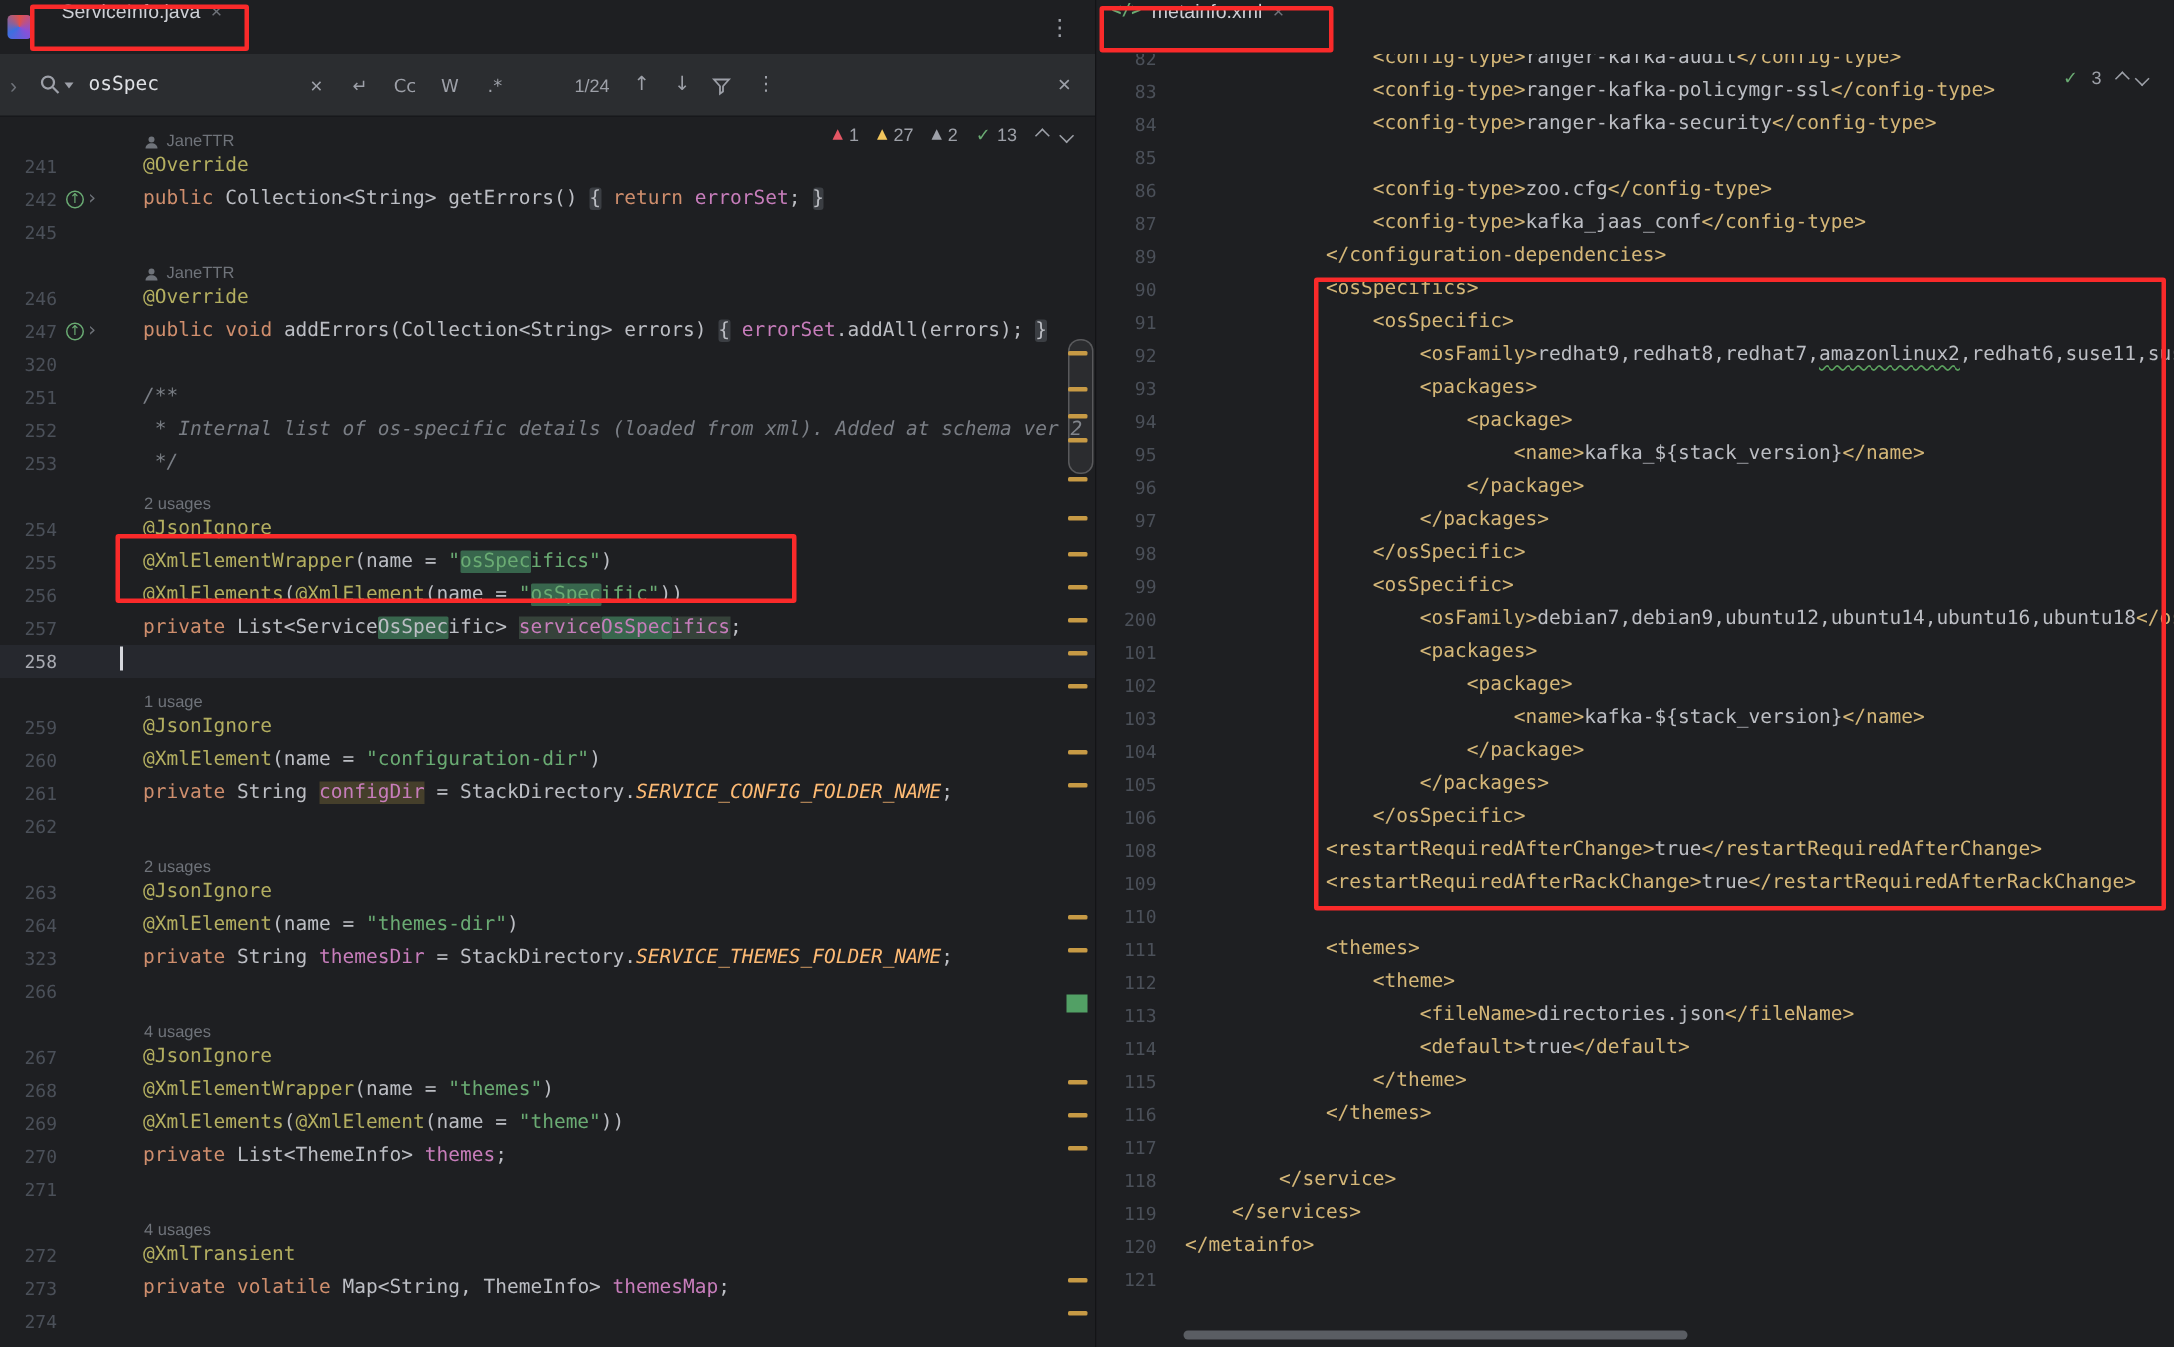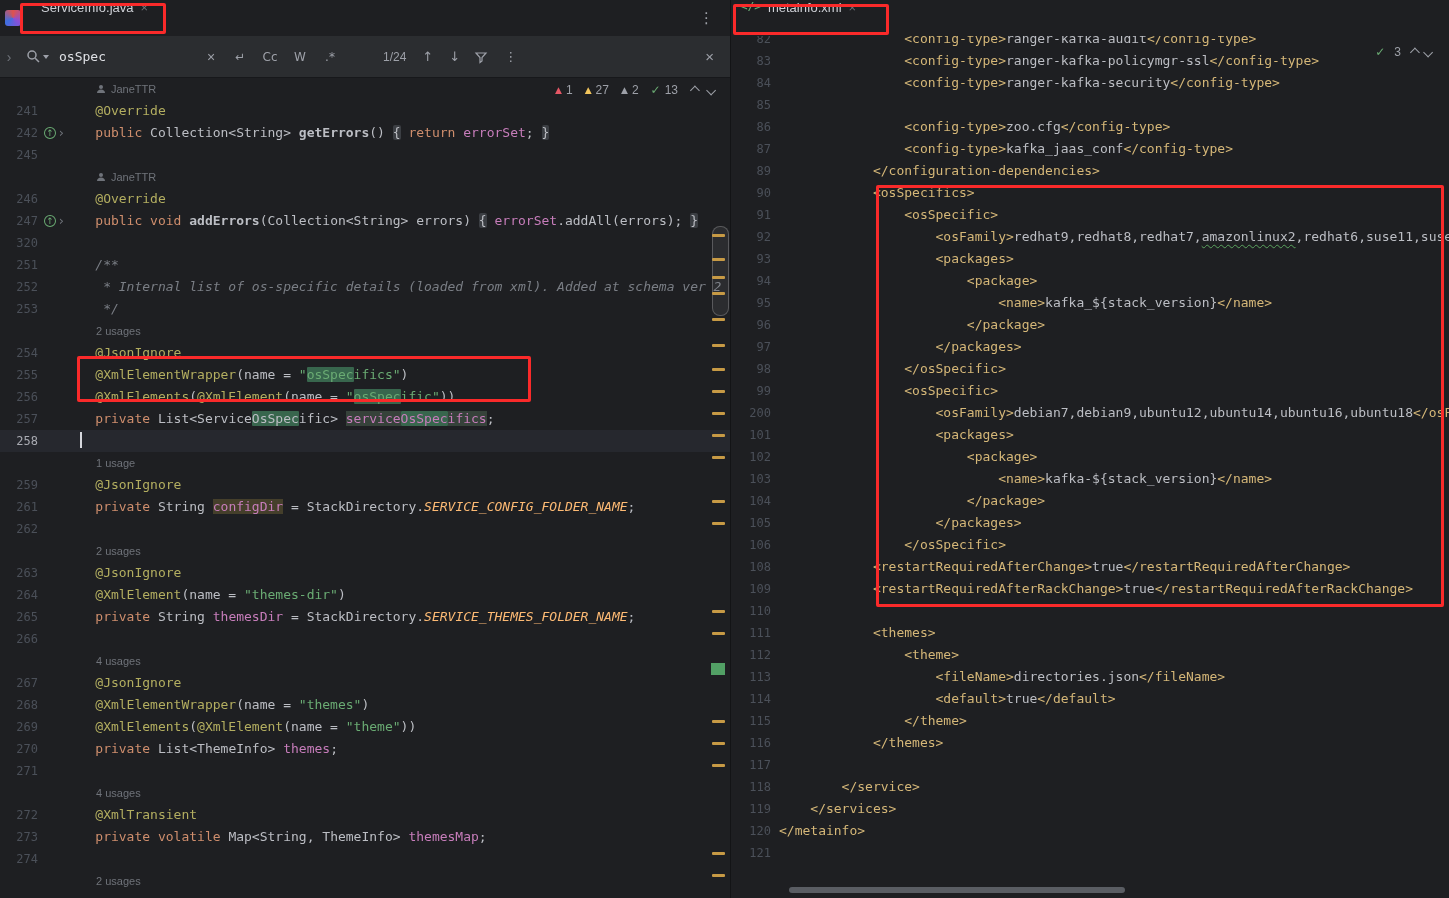--- a/index.html
+++ b/index.html
@@ -30,31 +30,31 @@
   .sclose{margin-left:auto;margin-right:16px;color:#9da0a8;font-size:15px}
   
   .editor{position:relative;z-index:1}
   .row{display:flex;width:100%;height:22px;line-height:22px;font:13px/22px "DejaVu Sans Mono",monospace;white-space:pre}
   .row.cur{background:#26282e}
   .gut{flex:none;width:40px;text-align:right;padding-right:2px;color:#4b5059;font-size:12px}
   .row.cur .gut{color:#a9abb2}
   .row.r .gut{width:42px}
   .gic{flex:none;width:24px;display:flex;align-items:center;justify-content:flex-start;padding-left:4px;gap:1px}
   .code{flex:none;white-space:pre}
-  .row.r .code{margin-left:6px}
-  .code.inlay{padding-left:32px;display:flex;align-items:center;gap:5px}
+  .row.r .code{margin-left:17px}
+  .code.inlay{padding-left:32px;display:flex;align-items:flex-end;gap:5px}
   .inl{font:11px "Liberation Sans",sans-serif;color:#6f737a}
   .picon{display:inline-flex;align-items:center}
   .ovr{display:inline-flex;width:12px;height:12px;border:1px solid #6aab73;border-radius:50%;color:#6aab73;font-size:9px;line-height:10px;align-items:center;justify-content:center;font-family:"DejaVu Sans",sans-serif}
   .fold{color:#6f737a;font-size:13px;margin-left:2px;font-family:"DejaVu Sans",sans-serif}
   
   .d{color:#bcbec4}.k{color:#cf8e6d}.an{color:#b3ae60}.s{color:#6aab73}
   .f{color:#c77dbb}.cst{color:#fdba74;font-style:italic}
   .cm{color:#7a7e85;font-style:italic}
-  .mth{color:#bcbec4;font-weight:bold}
+  .mth{color:#bcbec4;font-weight:normal}
   .br{background:#3b3e43;border-radius:2px}
   .t{color:#d5b778}.x{color:#bcbec4}
   .mt{background:#38664d;border-radius:1px}
   .hl{background:#36423a}.wr{background:#453f2b}
   .wave{text-decoration:underline wavy #5ba35f 1px;text-underline-offset:3px}
   .caret{display:inline-block;width:2px;height:16px;background:#d6d8dd;vertical-align:-3px}
   
   .probs{position:absolute;top:83px;right:14px;z-index:7;display:flex;align-items:center;gap:12px;font-size:12px;color:#9da0a8}
   .probs .p{display:flex;align-items:center;gap:4px}
   .tri{font-size:9px;font-family:"DejaVu Sans",sans-serif}
@@ -137,26 +137,27 @@
         <div class="row"><span class="gut">252</span><span class="gic"></span><span class="code"><span class="cm">     * Internal list of os-specific details (loaded from xml). Added at schema ver 2</span></span></div>
         <div class="row"><span class="gut">253</span><span class="gic"></span><span class="code"><span class="cm">     */</span></span></div>
         <div class="row"><span class="gut"></span><span class="gic"></span><span class="code inlay"><span class="inl">2 usages</span></span></div>
         <div class="row"><span class="gut">254</span><span class="gic"></span><span class="code"><span class="an">    @JsonIgnore</span></span></div>
         <div class="row"><span class="gut">255</span><span class="gic"></span><span class="code"><span class="an">    @XmlElementWrapper</span><span class="d">(name = </span><span class="s">"</span><span class="s mt">osSpec</span><span class="s">ifics"</span><span class="d">)</span></span></div>
         <div class="row"><span class="gut">256</span><span class="gic"></span><span class="code"><span class="an">    @XmlElements</span><span class="d">(</span><span class="an">@XmlElement</span><span class="d">(name = </span><span class="s">"</span><span class="s mt">osSpec</span><span class="s">ific"</span><span class="d">))</span></span></div>
         <div class="row"><span class="gut">257</span><span class="gic"></span><span class="code"><span class="d">    </span><span class="k">private</span><span class="d"> List&lt;Service</span><span class="d mt">OsSpec</span><span class="d">ific&gt; </span><span class="f hl">service</span><span class="f mt">OsSpec</span><span class="f hl">ifics</span><span class="d">;</span></span></div>
         <div class="row cur"><span class="gut">258</span><span class="gic"></span><span class="code"><span class="d">  </span><span class="caret"></span></span></div>
         <div class="row"><span class="gut"></span><span class="gic"></span><span class="code inlay"><span class="inl">1 usage</span></span></div>
         <div class="row"><span class="gut">259</span><span class="gic"></span><span class="code"><span class="an">    @JsonIgnore</span></span></div>
+        <div class="row"><span class="gut">260</span><span class="gic"></span><span class="code"><span class="an">    @XmlElement</span><span class="d">(name = </span><span class="s">"configuration-dir"</span><span class="d">)</span></span></div>
         <div class="row"><span class="gut">261</span><span class="gic"></span><span class="code"><span class="d">    </span><span class="k">private</span><span class="d"> String </span><span class="f wr">configDir</span><span class="d"> = StackDirectory.</span><span class="cst">SERVICE_CONFIG_FOLDER_NAME</span><span class="d">;</span></span></div>
         <div class="row"><span class="gut">262</span><span class="gic"></span><span class="code"></span></div>
         <div class="row"><span class="gut"></span><span class="gic"></span><span class="code inlay"><span class="inl">2 usages</span></span></div>
         <div class="row"><span class="gut">263</span><span class="gic"></span><span class="code"><span class="an">    @JsonIgnore</span></span></div>
         <div class="row"><span class="gut">264</span><span class="gic"></span><span class="code"><span class="an">    @XmlElement</span><span class="d">(name = </span><span class="s">"themes-dir"</span><span class="d">)</span></span></div>
-        <div class="row"><span class="gut">265</span><span class="gic"></span><span class="code"><span class="d">    </span><span class="k">private</span><span class="d"> String </span><span class="f">themesDir</span><span class="d"> = StackDirectory.</span><span class="cst">SERVICE_THEMES_FOLDER_NAME</span><span class="d">;</span></span></div>
+        <div class="row"><span class="gut">323</span><span class="gic"></span><span class="code"><span class="d">    </span><span class="k">private</span><span class="d"> String </span><span class="f">themesDir</span><span class="d"> = StackDirectory.</span><span class="cst">SERVICE_THEMES_FOLDER_NAME</span><span class="d">;</span></span></div>
         <div class="row"><span class="gut">266</span><span class="gic"></span><span class="code"></span></div>
         <div class="row"><span class="gut"></span><span class="gic"></span><span class="code inlay"><span class="inl">4 usages</span></span></div>
         <div class="row"><span class="gut">267</span><span class="gic"></span><span class="code"><span class="an">    @JsonIgnore</span></span></div>
         <div class="row"><span class="gut">268</span><span class="gic"></span><span class="code"><span class="an">    @XmlElementWrapper</span><span class="d">(name = </span><span class="s">"themes"</span><span class="d">)</span></span></div>
         <div class="row"><span class="gut">269</span><span class="gic"></span><span class="code"><span class="an">    @XmlElements</span><span class="d">(</span><span class="an">@XmlElement</span><span class="d">(name = </span><span class="s">"theme"</span><span class="d">))</span></span></div>
         <div class="row"><span class="gut">270</span><span class="gic"></span><span class="code"><span class="d">    </span><span class="k">private</span><span class="d"> List&lt;ThemeInfo&gt; </span><span class="f">themes</span><span class="d">;</span></span></div>
         <div class="row"><span class="gut">271</span><span class="gic"></span><span class="code"></span></div>
         <div class="row"><span class="gut"></span><span class="gic"></span><span class="code inlay"><span class="inl">4 usages</span></span></div>
         <div class="row"><span class="gut">272</span><span class="gic"></span><span class="code"><span class="an">    @XmlTransient</span></span></div>
         <div class="row"><span class="gut">273</span><span class="gic"></span><span class="code"><span class="d">    </span><span class="k">private</span><span class="d"> </span><span class="k">volatile</span><span class="d"> Map&lt;String, ThemeInfo&gt; </span><span class="f">themesMap</span><span class="d">;</span></span></div>

